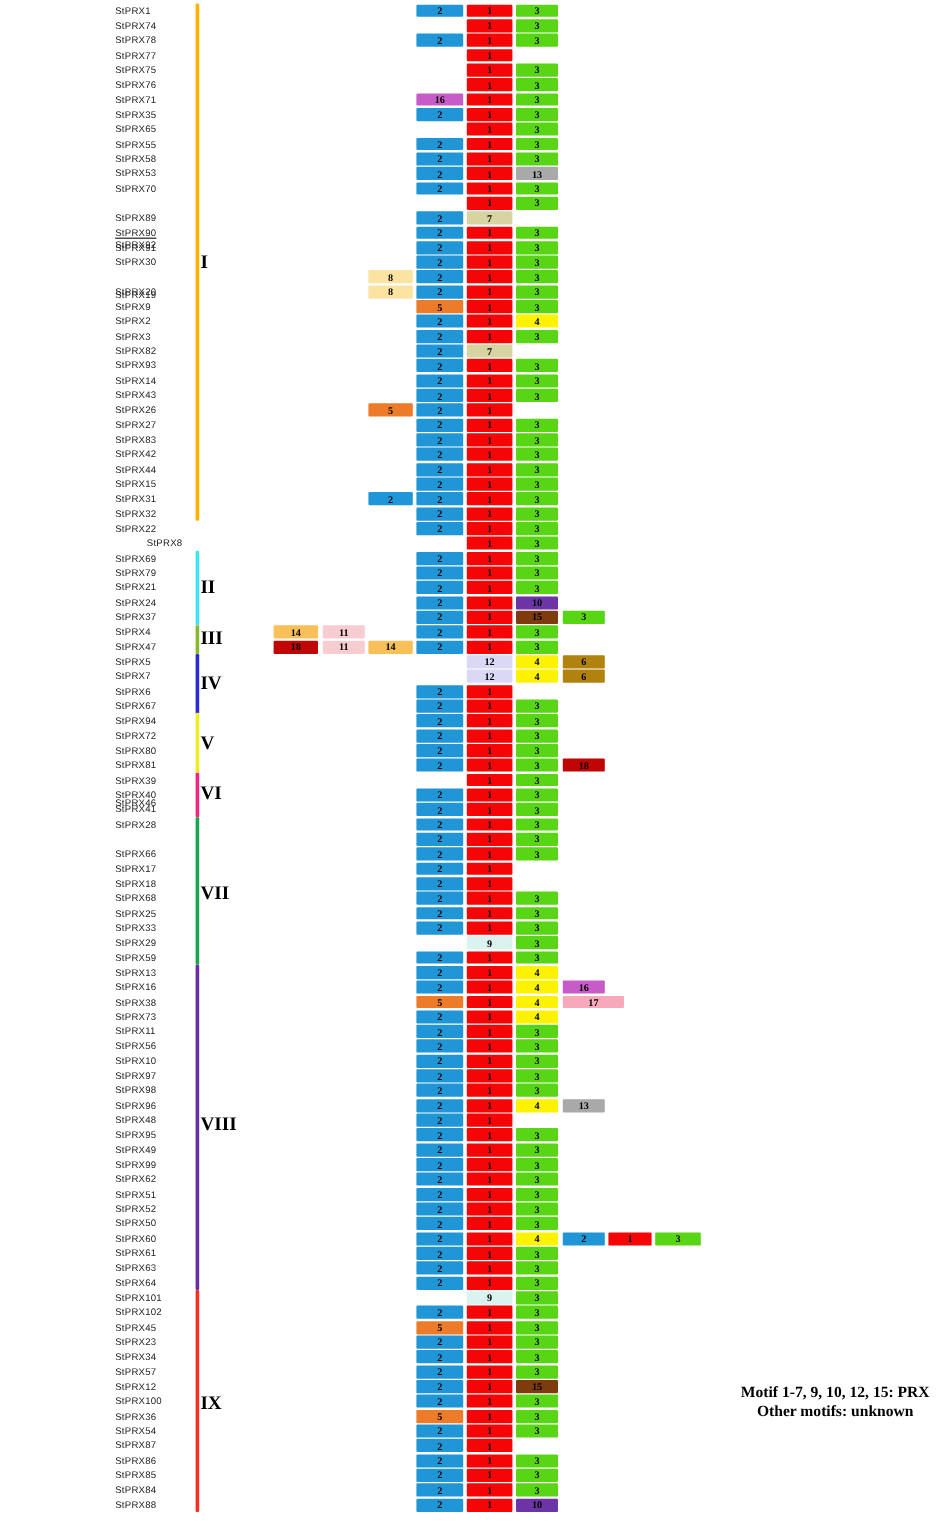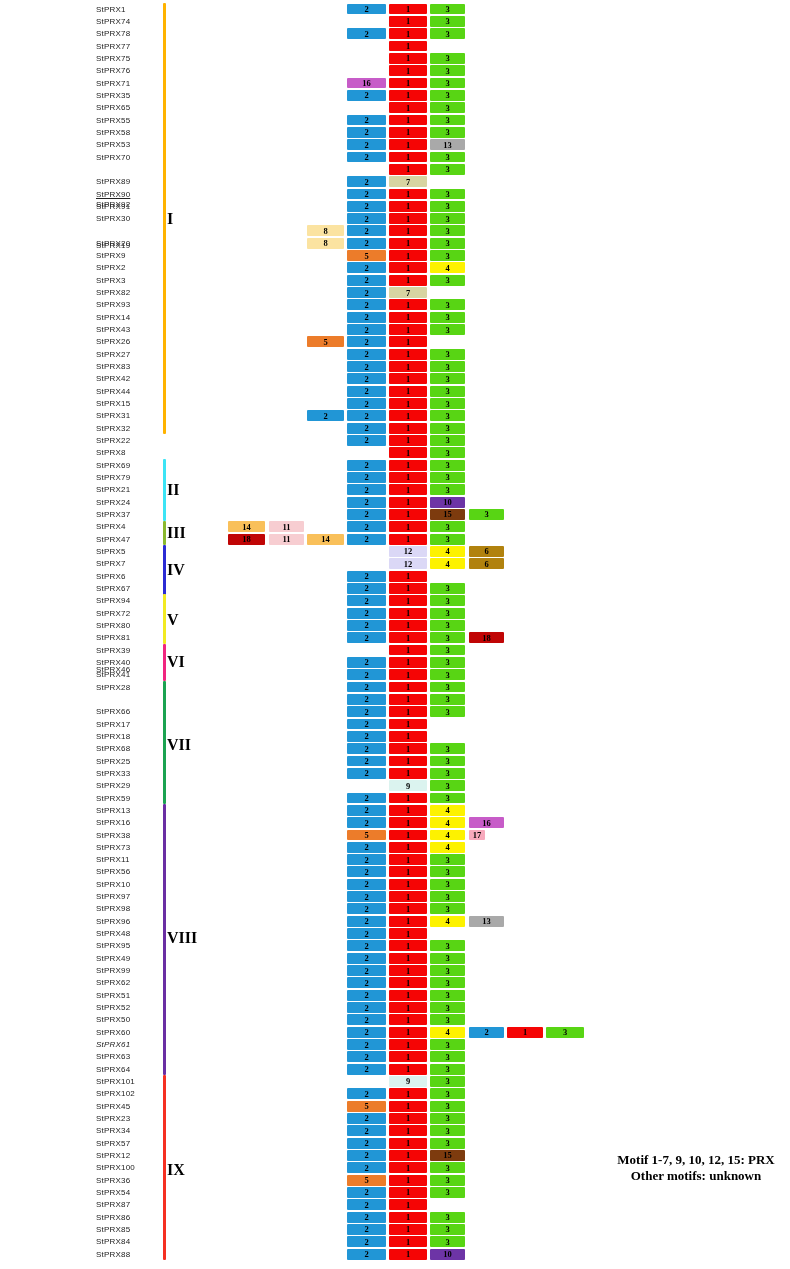--- a/index.html
+++ b/index.html
@@ -218,21 +218,21 @@
       <div class="motif-box" style="left: 389px; width: 38px; top: 410.391px; background: rgb(245, 5, 5);">1</div>
       <div class="motif-box" style="left: 430px; width: 35px; top: 410.391px; background: rgb(88, 213, 20);">3</div>
       <div class="gene-label" style="top: 422.718px;">StPRX32</div>
       <div class="motif-box" style="left: 347px; width: 39px; top: 422.718px; background: rgb(33, 150, 214);">2</div>
       <div class="motif-box" style="left: 389px; width: 38px; top: 422.718px; background: rgb(245, 5, 5);">1</div>
       <div class="motif-box" style="left: 430px; width: 35px; top: 422.718px; background: rgb(88, 213, 20);">3</div>
       <div class="gene-label" style="top: 435.045px;">StPRX22</div>
       <div class="motif-box" style="left: 347px; width: 39px; top: 435.045px; background: rgb(33, 150, 214);">2</div>
       <div class="motif-box" style="left: 389px; width: 38px; top: 435.045px; background: rgb(245, 5, 5);">1</div>
       <div class="motif-box" style="left: 430px; width: 35px; top: 435.045px; background: rgb(88, 213, 20);">3</div>
-      <div class="gene-label" style="top: 447.372px;">StPRX8</div>
+      <div class="gene-label" style="top: 447.372px; text-align: right;">StPRX8</div>
       <div class="motif-box" style="left: 389px; width: 38px; top: 447.372px; background: rgb(245, 5, 5);">1</div>
       <div class="motif-box" style="left: 430px; width: 35px; top: 447.372px; background: rgb(88, 213, 20);">3</div>
       <div class="gene-label" style="top: 459.699px;">StPRX69</div>
       <div class="motif-box" style="left: 347px; width: 39px; top: 459.699px; background: rgb(33, 150, 214);">2</div>
       <div class="motif-box" style="left: 389px; width: 38px; top: 459.699px; background: rgb(245, 5, 5);">1</div>
       <div class="motif-box" style="left: 430px; width: 35px; top: 459.699px; background: rgb(88, 213, 20);">3</div>
       <div class="gene-label" style="top: 472.026px;">StPRX79</div>
       <div class="motif-box" style="left: 347px; width: 39px; top: 472.026px; background: rgb(33, 150, 214);">2</div>
       <div class="motif-box" style="left: 389px; width: 38px; top: 472.026px; background: rgb(245, 5, 5);">1</div>
       <div class="motif-box" style="left: 430px; width: 35px; top: 472.026px; background: rgb(88, 213, 20);">3</div>
@@ -348,21 +348,21 @@
       <div class="motif-box" style="left: 430px; width: 35px; top: 804.855px; background: rgb(253, 242, 0);">4</div>
       <div class="gene-label" style="top: 817.182px;">StPRX16</div>
       <div class="motif-box" style="left: 347px; width: 39px; top: 817.182px; background: rgb(33, 150, 214);">2</div>
       <div class="motif-box" style="left: 389px; width: 38px; top: 817.182px; background: rgb(245, 5, 5);">1</div>
       <div class="motif-box" style="left: 430px; width: 35px; top: 817.182px; background: rgb(253, 242, 0);">4</div>
       <div class="motif-box" style="left: 469px; width: 35px; top: 817.182px; background: rgb(199, 92, 200);">16</div>
       <div class="gene-label" style="top: 829.509px;">StPRX38</div>
       <div class="motif-box" style="left: 347px; width: 39px; top: 829.509px; background: rgb(236, 124, 42);">5</div>
       <div class="motif-box" style="left: 389px; width: 38px; top: 829.509px; background: rgb(245, 5, 5);">1</div>
       <div class="motif-box" style="left: 430px; width: 35px; top: 829.509px; background: rgb(253, 242, 0);">4</div>
-      <div class="motif-box" style="left: 469px; width: 16px; top: 829.509px; background: rgb(247, 169, 188);">17</div>
+      <div class="motif-box" style="left: 469px; width: 51px; top: 829.509px; background: rgb(247, 169, 188);">17</div>
       <div class="gene-label" style="top: 841.836px;">StPRX73</div>
       <div class="motif-box" style="left: 347px; width: 39px; top: 841.836px; background: rgb(33, 150, 214);">2</div>
       <div class="motif-box" style="left: 389px; width: 38px; top: 841.836px; background: rgb(245, 5, 5);">1</div>
       <div class="motif-box" style="left: 430px; width: 35px; top: 841.836px; background: rgb(253, 242, 0);">4</div>
       <div class="gene-label" style="top: 854.163px;">StPRX11</div>
       <div class="motif-box" style="left: 347px; width: 39px; top: 854.163px; background: rgb(33, 150, 214);">2</div>
       <div class="motif-box" style="left: 389px; width: 38px; top: 854.163px; background: rgb(245, 5, 5);">1</div>
       <div class="motif-box" style="left: 430px; width: 35px; top: 854.163px; background: rgb(88, 213, 20);">3</div>
       <div class="gene-label" style="top: 866.49px;">StPRX56</div>
       <div class="motif-box" style="left: 347px; width: 39px; top: 866.49px; background: rgb(33, 150, 214);">2</div>
@@ -416,21 +416,21 @@
       <div class="motif-box" style="left: 347px; width: 39px; top: 1014.41px; background: rgb(33, 150, 214);">2</div>
       <div class="motif-box" style="left: 389px; width: 38px; top: 1014.41px; background: rgb(245, 5, 5);">1</div>
       <div class="motif-box" style="left: 430px; width: 35px; top: 1014.41px; background: rgb(88, 213, 20);">3</div>
       <div class="gene-label" style="top: 1026.74px;">StPRX60</div>
       <div class="motif-box" style="left: 347px; width: 39px; top: 1026.74px; background: rgb(33, 150, 214);">2</div>
       <div class="motif-box" style="left: 389px; width: 38px; top: 1026.74px; background: rgb(245, 5, 5);">1</div>
       <div class="motif-box" style="left: 430px; width: 35px; top: 1026.74px; background: rgb(253, 242, 0);">4</div>
       <div class="motif-box" style="left: 469px; width: 35px; top: 1026.74px; background: rgb(33, 150, 214);">2</div>
       <div class="motif-box" style="left: 507px; width: 36px; top: 1026.74px; background: rgb(245, 5, 5);">1</div>
       <div class="motif-box" style="left: 546px; width: 38px; top: 1026.74px; background: rgb(88, 213, 20);">3</div>
-      <div class="gene-label" style="top: 1039.07px; font-style: italic;">StPRX61</div>
+      <div class="gene-label" style="top: 1039.07px;">StPRX61</div>
       <div class="motif-box" style="left: 347px; width: 39px; top: 1039.07px; background: rgb(33, 150, 214);">2</div>
       <div class="motif-box" style="left: 389px; width: 38px; top: 1039.07px; background: rgb(245, 5, 5);">1</div>
       <div class="motif-box" style="left: 430px; width: 35px; top: 1039.07px; background: rgb(88, 213, 20);">3</div>
       <div class="gene-label" style="top: 1051.39px;">StPRX63</div>
       <div class="motif-box" style="left: 347px; width: 39px; top: 1051.39px; background: rgb(33, 150, 214);">2</div>
       <div class="motif-box" style="left: 389px; width: 38px; top: 1051.39px; background: rgb(245, 5, 5);">1</div>
       <div class="motif-box" style="left: 430px; width: 35px; top: 1051.39px; background: rgb(88, 213, 20);">3</div>
       <div class="gene-label" style="top: 1063.72px;">StPRX64</div>
       <div class="motif-box" style="left: 347px; width: 39px; top: 1063.72px; background: rgb(33, 150, 214);">2</div>
       <div class="motif-box" style="left: 389px; width: 38px; top: 1063.72px; background: rgb(245, 5, 5);">1</div>

